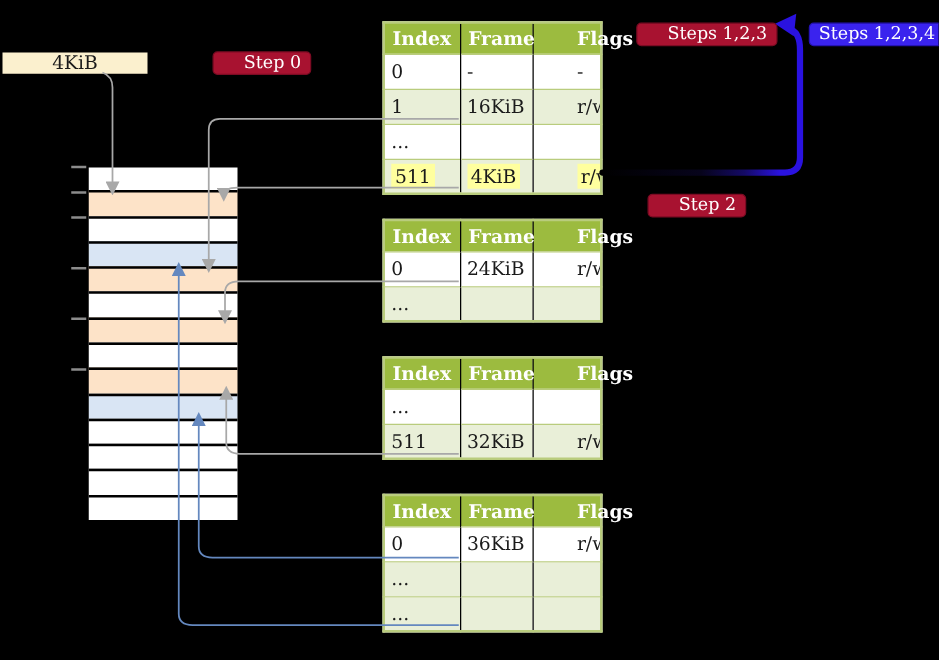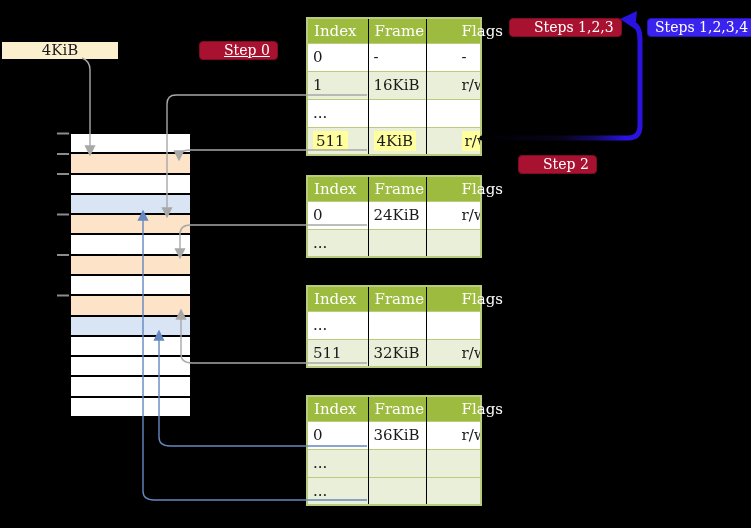--- a/index.html
+++ b/index.html
@@ -40,34 +40,34 @@
     text-align:center;
   }
   
   .badge{
     position:absolute;height:17px;line-height:17px;padding:0 7px;
     border-radius:4px;color:var(--hdr-text);font-size:14px;white-space:nowrap;
     z-index:6;
   }
   .badge.red{background:var(--badge-red);border:1px solid #7c0b23;padding-left:24px;}
   .badge.blue{background:var(--badge-blue);border:1px solid #2513b5;}
-  #badge-step0{left:199px;top:41px;text-decoration:underline;}
+  #badge-step0{left:170px;top:41px;}
   #badge-steps123{left:509px;top:18px;}
   #badge-steps1234{left:647px;top:18px;}
   #badge-step4{left:518px;top:155px;}
   
   table.ptable{
     position:absolute;left:306px;width:174px;
     border-collapse:collapse;background:var(--row-white);
     border:2px solid var(--tbl-border);
     font-size:15px;color:#1a1a1a;table-layout:fixed;
   }
   table.ptable th{
     background:var(--hdr-bg);color:var(--hdr-text);
-    font-weight:normal;text-align:left;padding:0 0 0 6px;height:25px;
+    font-weight:bold;text-align:left;padding:0 0 0 6px;height:25px;
     box-sizing:border-box;border-right:1px solid #000;
   }
   table.ptable td{
     height:28px;box-sizing:border-box;padding:0 0 0 5px;
     border-right:1px solid #000;border-top:1px solid var(--tbl-border);
     overflow:hidden;white-space:nowrap;
   }
   table.ptable th:last-child, table.ptable td:last-child{border-right:none;padding-left:35px;}
   table.ptable tr.shaded td{background:var(--row-shaded);}
   .hl{background:var(--hl-yellow);padding:1px 3px;}

